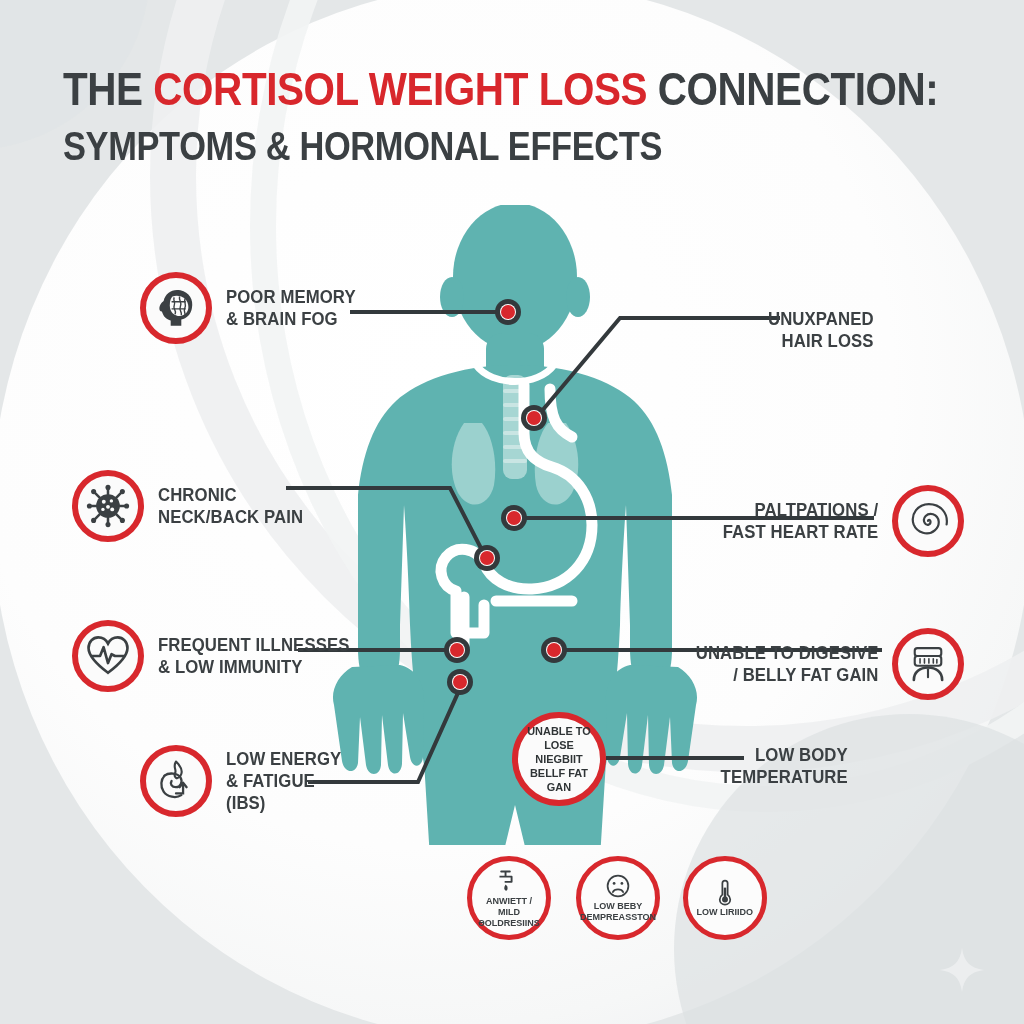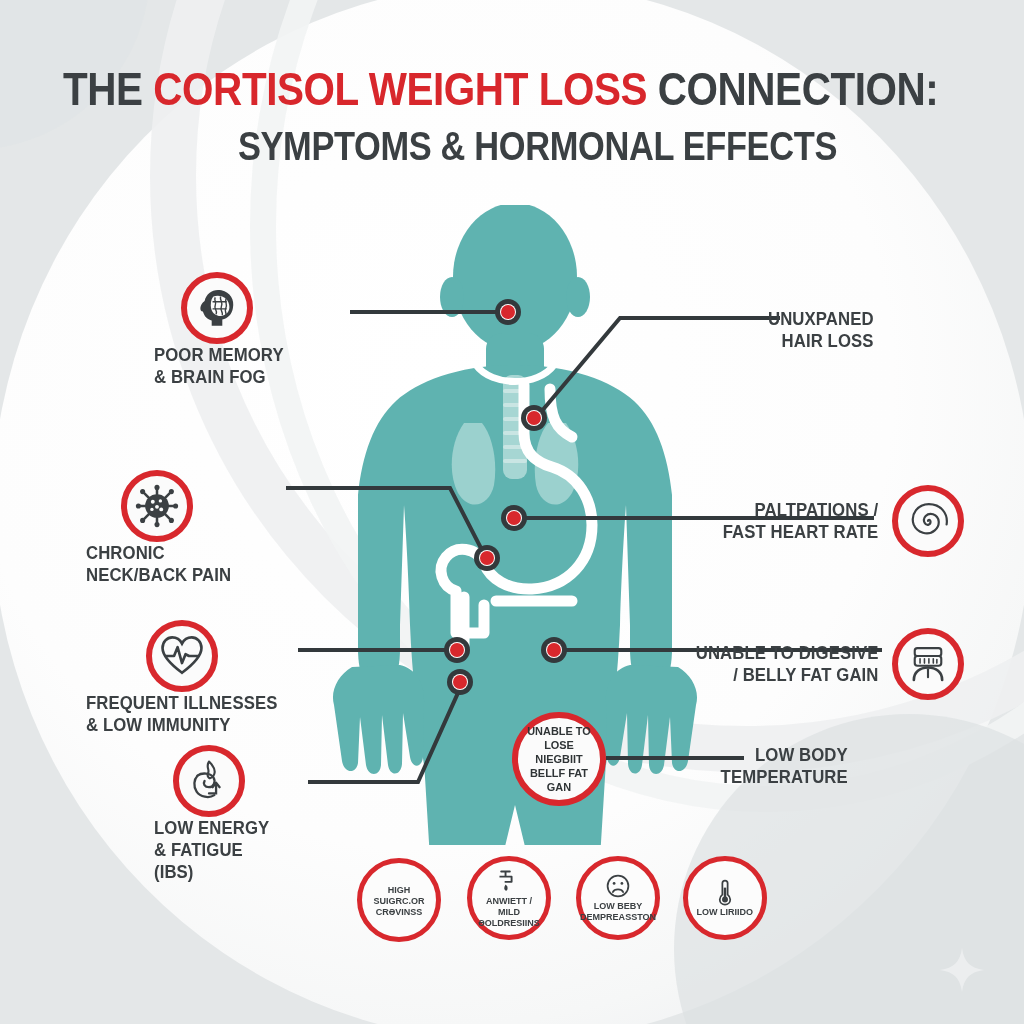--- a/index.html
+++ b/index.html
@@ -30,42 +30,42 @@
   }
   .corner-br{
     position:absolute;right:-120px;bottom:-160px;width:470px;height:470px;
     background:#dde1e3;border-radius:50%;opacity:.7;
   }
   .sparkle{
     position:absolute;left:938px;top:946px;width:48px;height:48px;
   }
 
   
-  .title-wrap{position:absolute;left:0;top:64px;width:900px;text-align:right;}
+  .title-wrap{position:absolute;left:0;top:64px;width:900px;text-align:left;}
   .title-1{
     font-size:47px;line-height:50px;font-weight:bold;letter-spacing:-.5px;
     color:#3b4043;white-space:nowrap;
     transform:scaleX(.86);transform-origin:center;
   }
   .title-1 .hl{color:#d8272c;}
   .title-2{
     margin-top:10px;
     font-size:40px;line-height:44px;font-weight:bold;letter-spacing:-.4px;
     color:#3b4043;white-space:nowrap;
     transform:scaleX(.86);transform-origin:center;
   }
 
   
   .figure{position:absolute;left:300px;top:205px;width:430px;height:640px;}
 
   
   .connectors{position:absolute;left:0;top:0;width:1024px;height:1024px;}
 
   
-  .side-item{position:absolute;display:flex;align-items:center;flex-direction:column;}
+  .side-item{position:absolute;display:flex;align-items:center;}
   .side-item.right{flex-direction:row;}
   .badge{
     width:72px;height:72px;border-radius:50%;
     border:6px solid #d8282d;background:#fbfbfb;
     display:flex;align-items:center;justify-content:center;
     flex:0 0 auto;box-sizing:border-box;
   }
   .badge svg{display:block;}
   .side-label{
     font-size:18px;line-height:22px;font-weight:bold;color:#3b4043;
@@ -389,24 +389,20 @@
 
   <div class="belly-badge">
     <span>UNABLE TO
 LOSE NIEGBIIT
 BELLF FAT GAN</span>
   </div>
 
   <div class="bottom-row">
 
 
-    <div class="b-item bi-1">
-      <div class="b-txt">HIGH SUIGRC.OR
-CRƏVINSS</div>
-    </div>
 
     <div class="b-item bi-2">
       <div class="b-ico">
         <svg viewBox="0 0 30 30" width="26" height="26">
           <path d="M4 10 L18 10 L18 16 L10 16" fill="none" stroke="#3b4043" stroke-width="2.2" stroke-linejoin="round"></path>
           <line x1="11" y1="4" x2="11" y2="10" stroke="#3b4043" stroke-width="2.2"></line>
           <line x1="6" y1="4" x2="16" y2="4" stroke="#3b4043" stroke-width="2.2" stroke-linecap="round"></line>
           <path d="M11 19 C9 22 9 25 11 26 C13 27 14 24 13 21 Z" fill="#3b4043"></path>
         </svg>
       </div>

